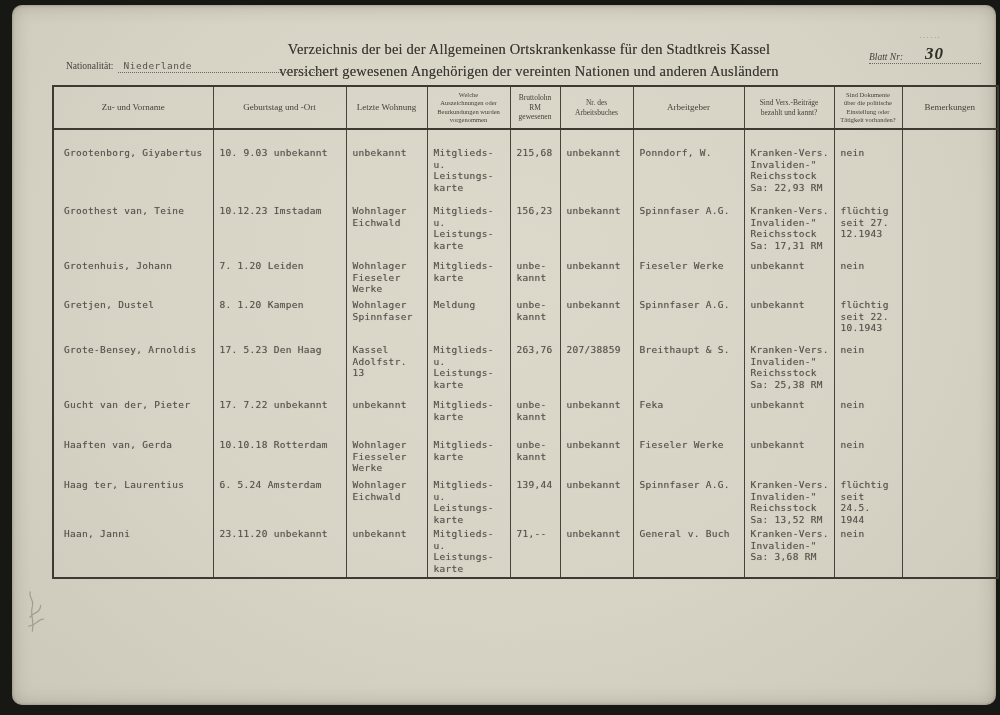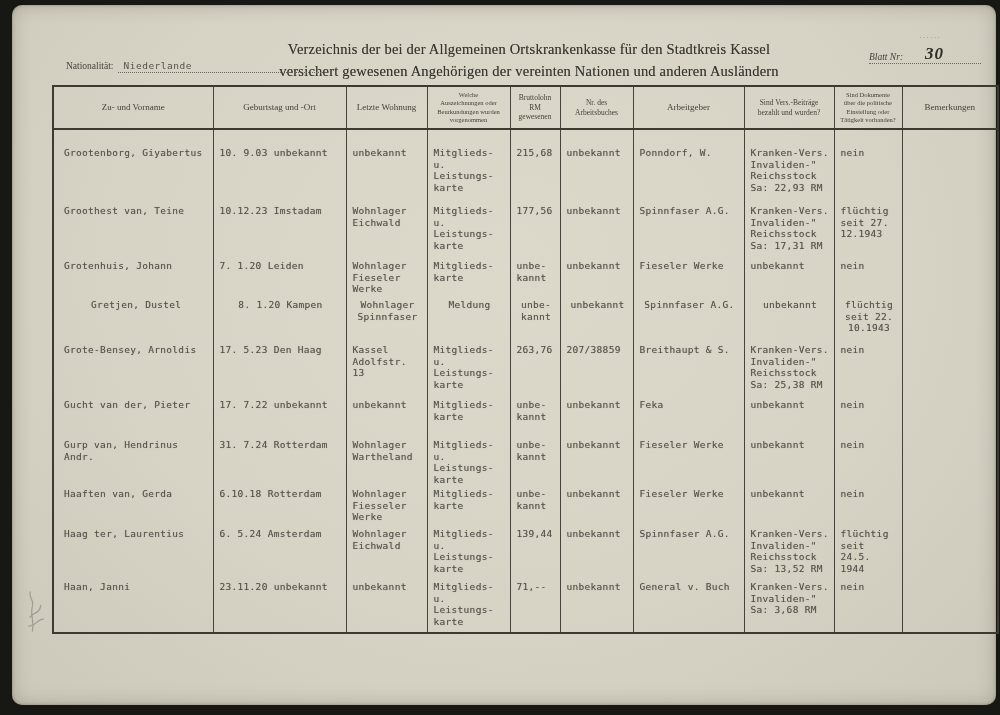--- a/index.html
+++ b/index.html
@@ -52,21 +52,21 @@
     vertical-align:top; padding:3px 4px 0 6px;
     font-family:"DejaVu Sans Mono", monospace; font-size:9.5px; line-height:1.22;
     letter-spacing:0.3px; color:#54524a; white-space:pre-line;
     text-shadow:0 0 0.8px rgba(84,82,74,0.45);
   }
   .registry td:first-child { padding-left:10px; }
   .registry tbody tr:nth-child(1) td { padding-top:17px; }
   .registry tbody tr:nth-child(1)  { height:73px; }
   .registry tbody tr:nth-child(2)  { height:55px; }
   .registry tbody tr:nth-child(3)  { height:39px;margin-top:31px; }
-  .registry tbody tr:nth-child(4)  { height:45px;text-align:center; }
+  .registry tbody tr:nth-child(4)  { height:45px; }
   .registry tbody tr:nth-child(5)  { height:55px; }
   .registry tbody tr:nth-child(6)  { height:40px; }
   .registry tbody tr:nth-child(7)  { height:40px; }
   .registry tbody tr:nth-child(8)  { height:40px; }
   .registry tbody tr:nth-child(9)  { height:53px;margin-left:42px; }
   .registry tbody tr:nth-child(10) { height:55px; }
   .registry tbody tr:nth-child(11) { height:61px; }
 
   .scribble { position:absolute; left:6px; top:580px; opacity:0.55; }
 </style>
@@ -116,21 +116,21 @@
 Auszeichnungen oder
 Beurkundungen wurden
 vorgenommen</th>
             <th class="th-c4">Bruttolohn
 RM
 gewesenen</th>
             <th class="th-c5">Nr. des
 Arbeitsbuches</th>
             <th class="th-c6">Arbeitgeber</th>
             <th class="th-c7">Sind Vers.-Beiträge
-bezahlt und wurden?</th>
+bezahlt und kannt?</th>
             <th class="th-c8">Sind Dokumente
 über die politische
 Einstellung oder
 Tätigkeit vorhanden?</th>
             <th class="th-c9">Bemerkungen</th>
           </tr>
       </thead>
       <tbody>
           <tr>
             <td>Grootenborg, Giyabertus</td>
@@ -150,21 +150,21 @@
             <td></td>
           </tr>
           <tr>
             <td>Groothest van, Teine</td>
             <td>10.12.23 Imstadam</td>
             <td>Wohnlager
 Eichwald</td>
             <td>Mitglieds-u.
 Leistungs-
 karte</td>
-            <td>177,56</td>
+            <td>156,23</td>
             <td>unbekannt</td>
             <td>Spinnfaser A.G.</td>
             <td>Kranken-Vers.
 Invaliden-"
 Reichsstock
 Sa: 17,31 RM</td>
             <td>flüchtig
 seit 27.
 12.1943</td>
             <td></td>
@@ -227,38 +227,22 @@
 karte</td>
             <td>unbe-
 kannt</td>
             <td>unbekannt</td>
             <td>Feka</td>
             <td>unbekannt</td>
             <td>nein</td>
             <td></td>
           </tr>
           <tr>
-            <td>Gurp van, Hendrinus Andr.</td>
-            <td>31. 7.24 Rotterdam</td>
-            <td>Wohnlager
-Wartheland</td>
-            <td>Mitglieds-u.
-Leistungs-
-karte</td>
-            <td>unbe-
-kannt</td>
-            <td>unbekannt</td>
-            <td>Fieseler Werke</td>
-            <td>unbekannt</td>
-            <td>nein</td>
-            <td></td>
-          </tr>
-          <tr>
             <td>Haaften van, Gerda</td>
-            <td>6.10.18 Rotterdam</td>
+            <td>10.10.18 Rotterdam</td>
             <td>Wohnlager
 Fiesseler
 Werke</td>
             <td>Mitglieds-
 karte</td>
             <td>unbe-
 kannt</td>
             <td>unbekannt</td>
             <td>Fieseler Werke</td>
             <td>unbekannt</td>

